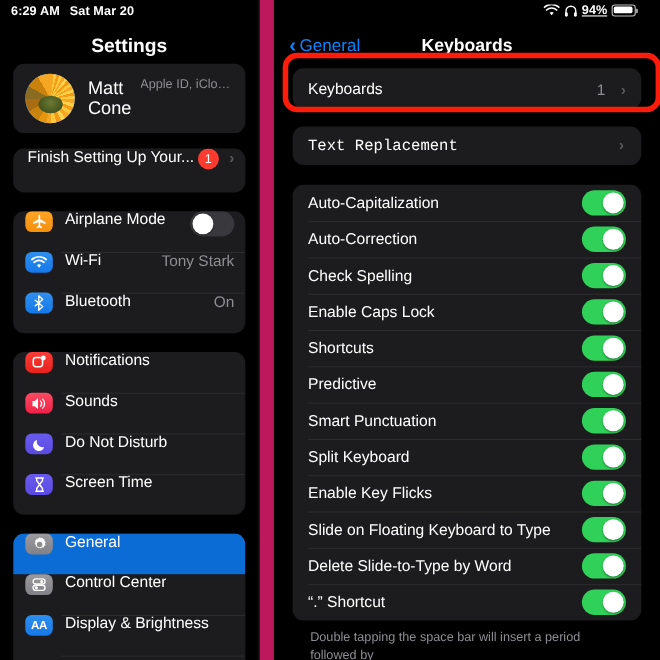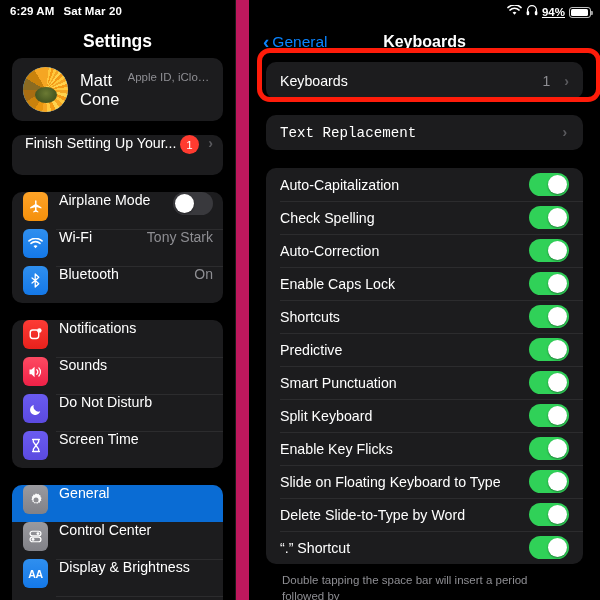--- a/index.html
+++ b/index.html
@@ -12,21 +12,21 @@
   }
   .screen { position:relative; width:600px; height:600px; background:#be185d; display:flex;gap:13px; }
 
   
   .statusbar {
     position:absolute; top:0; left:0; width:600px; height:22px;
     display:flex; align-items:center; z-index:20;
     font-size:11.5px; font-weight:bold; color:#fff;
   }
   .sb-left { display:flex; align-items:center; gap:9px; padding-left:10px; }
-  .sb-right { display:flex; align-items:flex-end; gap:4px; margin-left:auto; padding-right:9px;text-decoration:underline; }
+  .sb-right { display:flex; align-items:flex-start; gap:4px; margin-left:auto; padding-right:22px;text-decoration:underline; }
   .sb-time, .sb-date { letter-spacing:.1px; }
   .ic { display:inline-block; vertical-align:middle; }
   .batt {
     width:22px; height:11px; border:1.2px solid rgba(255,255,255,.75);
     border-radius:3px; position:relative; display:inline-block;
   }
   .batt::after {
     content:""; position:absolute; right:-3.2px; top:3px;
     width:1.8px; height:4px; background:rgba(255,255,255,.6); border-radius:0 1px 1px 0;
   }
@@ -48,21 +48,21 @@
   }
   .group.tight { margin-bottom:14px; }
   .row {
     display:flex; align-items:flex-start; min-height:37px;
     padding:0 10px 0 11px; position:relative; color:#fff;
   }
   .row + .row::before {
     content:""; position:absolute; left:44px; right:0; top:0; height:1px; background:#2c2c2e;
   }
   .row-icon {
-    width:25px; height:29px; border-radius:6px; flex:none; margin-right:11px;
+    width:25px; height:19px; border-radius:6px; flex:none; margin-right:11px;
     display:flex; align-items:center; justify-content:center;
     font-size:14px; color:#fff; overflow:hidden;
   }
   .row-label { font-size:14.2px; color:#fff; white-space:nowrap; overflow:hidden; text-overflow:ellipsis; }
   .row-value { margin-left:auto; font-size:14px; color:#8e8e93; padding-left:8px; white-space:nowrap; }
   .chev { margin-left:auto; color:#5a5a5e; font-size:14px; padding-left:6px; font-weight:600; }
 
   
   .profile { padding:9px 11px; min-height:54px; align-items:center; }
   .avatar {
@@ -348,27 +348,27 @@
       </div>
 
       <div class="d-group" id="toggle-group" style="margin-bottom:5px;">
           <div class="d-row">
             <span class="d-label">Auto-Capitalization</span>
             <span class="toggle on">
               <span class="knob"></span>
             </span>
           </div>
           <div class="d-row">
+            <span class="d-label">Auto-Correction</span>
+            <span class="toggle on">
+              <span class="knob"></span>
+            </span>
+          </div>
+          <div class="d-row">
             <span class="d-label">Check Spelling</span>
-            <span class="toggle on">
-              <span class="knob"></span>
-            </span>
-          </div>
-          <div class="d-row">
-            <span class="d-label">Auto-Correction</span>
             <span class="toggle on">
               <span class="knob"></span>
             </span>
           </div>
           <div class="d-row">
             <span class="d-label">Enable Caps Lock</span>
             <span class="toggle on">
               <span class="knob"></span>
             </span>
           </div>

